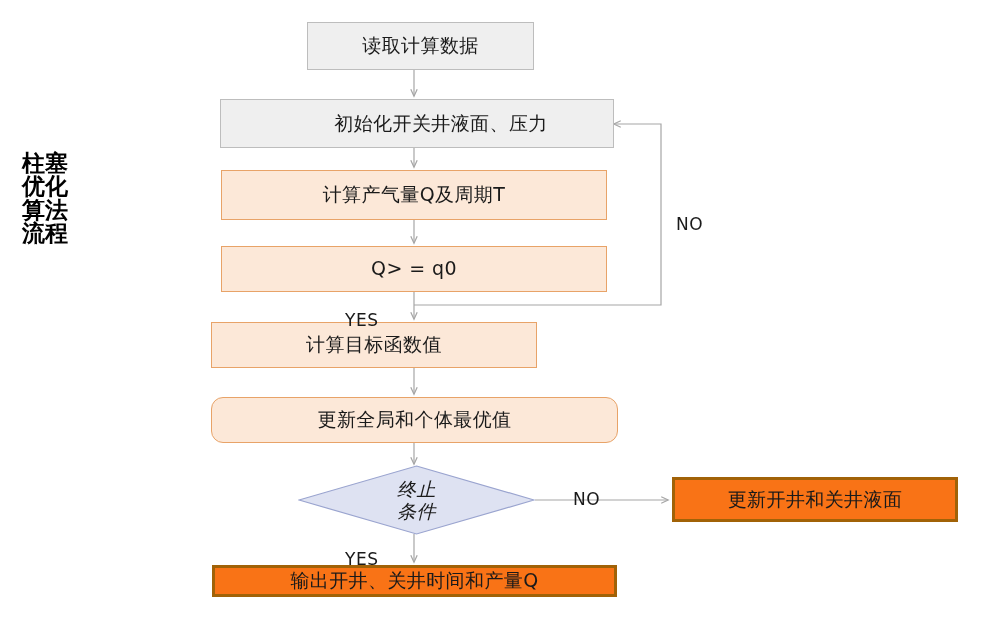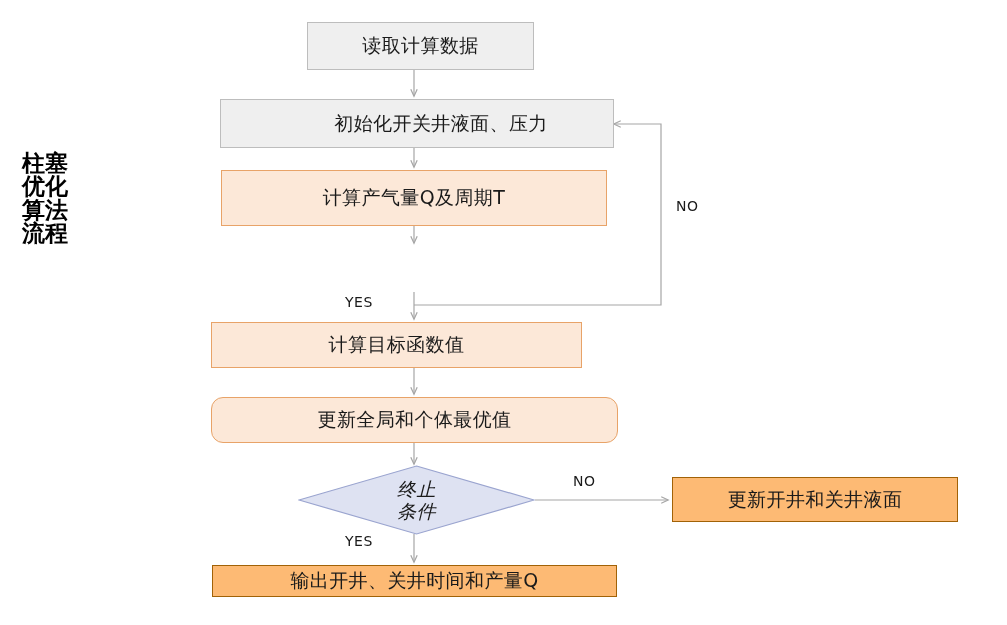--- a/index.html
+++ b/index.html
@@ -45,22 +45,22 @@
   }
   .node-grey {
     background: #efefef;
     border: 1px solid #bdbdbd;
   }
   .node-peach {
     background: #fce8d8;
     border: 1px solid #e8a368;
   }
   .node-blue {
-    background: #fdba74;
-    border: 1px solid #a16207;
+    background: #f97316;
+    border: 3px solid #a16207;
   }
   .diamond-wrap {
     position: absolute;
   }
   .diamond-wrap svg {
     display: block;
   }
   .diamond-label {
     position: absolute;
     left: 0;
@@ -72,24 +72,25 @@
     align-items: center;
     justify-content: center;
     font-size: 19px;
     color: #1a1a1a;
     line-height: 1.18;
     letter-spacing: 0.4px;
     font-style: italic;
   }
   .edge-label {
     position: absolute;
-    font-size: 14px;
+    font-size: 17px;
     color: #1a1a1a;
     letter-spacing: 0.5px;
     white-space: nowrap;
+    margin-top: 16px;
   }
   #wires {
     position: absolute;
     left: 0;
     top: 0;
     width: 1007px;
     height: 625px;
     pointer-events: none;
   }
 </style>
@@ -129,26 +130,29 @@
   <div class="vtitle">柱塞优化算法流程</div>
 
   <div class="node node-grey" style="left:300px; top:22px; width:227px; height:48px;margin-left:7px;">
     <span>读取计算数据</span>
   </div>
 
   <div class="node node-grey" style="left:220px; top:99px; width:394px; height:49px;padding-left:48px;">
     <span>初始化开关井液面、压力</span>
   </div>
 
-  <div class="node node-peach" style="left:221px; top:170px; width:386px; height:56px;">
+  <div class="node node-peach" style="left:221px; top:170px; width:386px; height:50px;">
     <span>计算产气量Q及周期T</span>
   </div>
 
+  <div class="node node-peach" style="left:221px; top:246px; width:386px; height:46px;">
+    <span>Q&gt; = q0</span>
+  </div>
 
-  <div class="node node-peach" style="left:211px; top:322px; width:371px; height:46px;">
+  <div class="node node-peach" style="left:211px; top:322px; width:326px; height:46px;">
     <span>计算目标函数值</span>
   </div>
 
   <div class="node node-peach" style="left:211px; top:397px; width:407px; height:46px;border-radius:12px;">
     <span>更新全局和个体最优值</span>
   </div>
 
   <div class="diamond-wrap" style="left:298px; top:465px; width:237px; height:70px;">
     <svg width="237" height="70" viewBox="0 0 237 70" xmlns="http://www.w3.org/2000/svg">
       <polygon points="118.5,1 236,35 118.5,69 1,35" fill="#dee2f2" stroke="#9aa4cf" stroke-width="1.2"></polygon>

